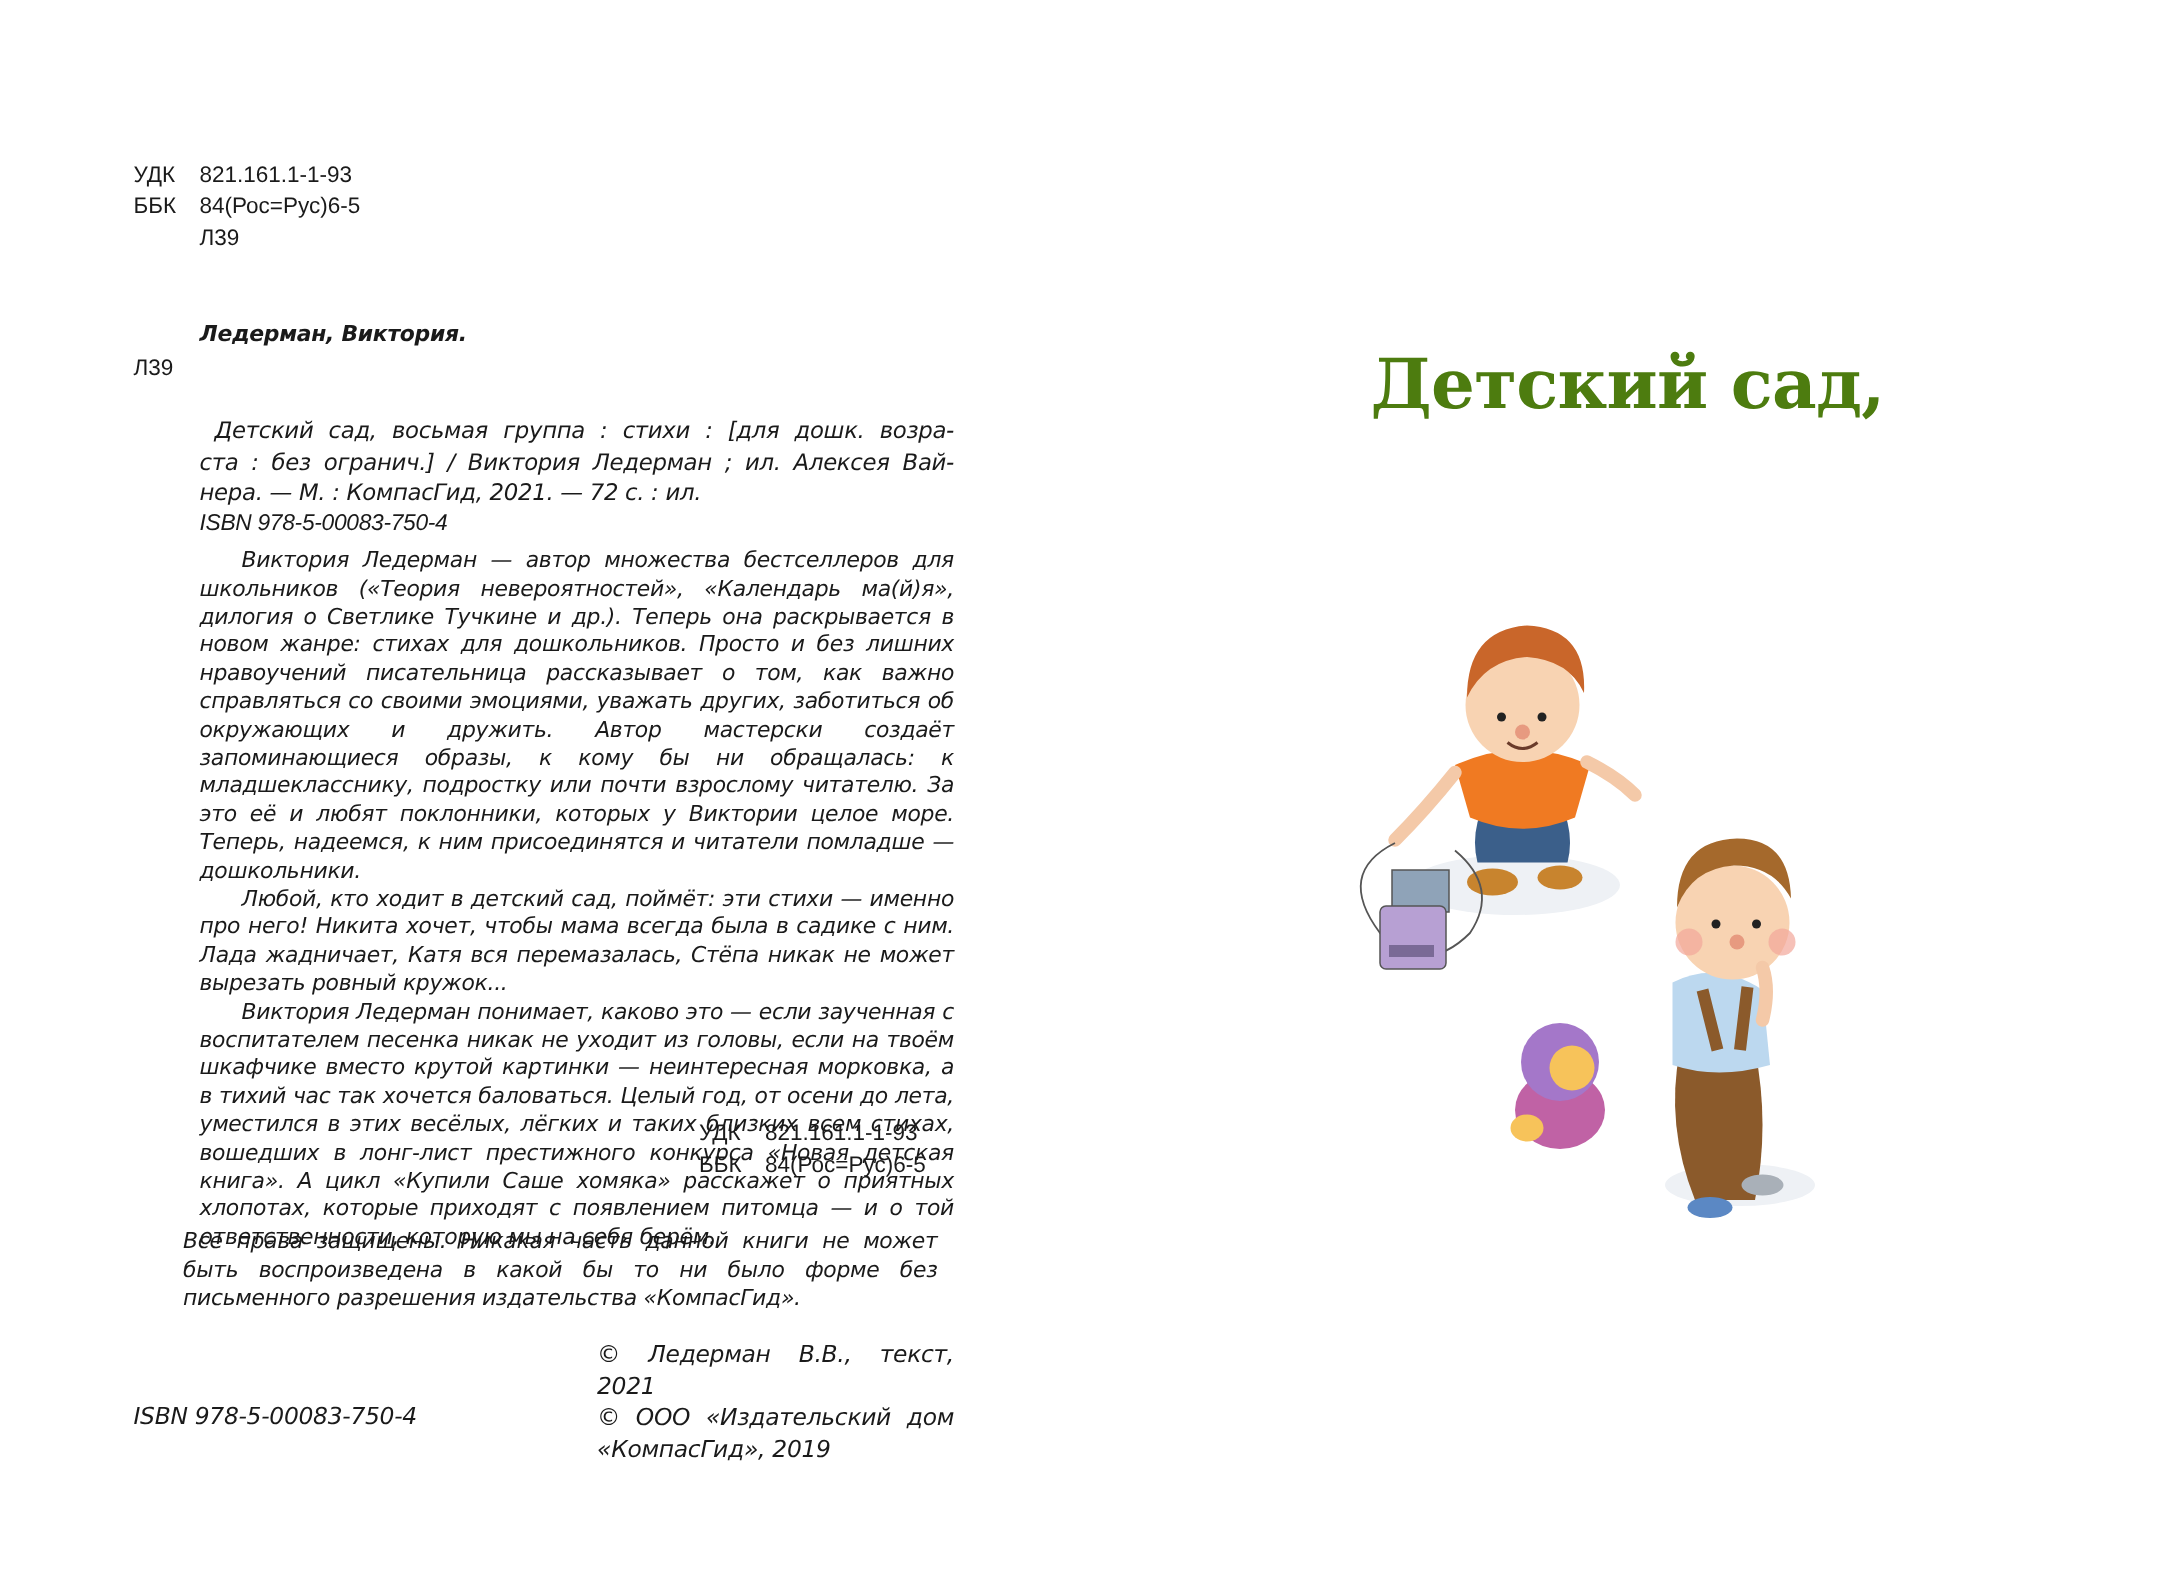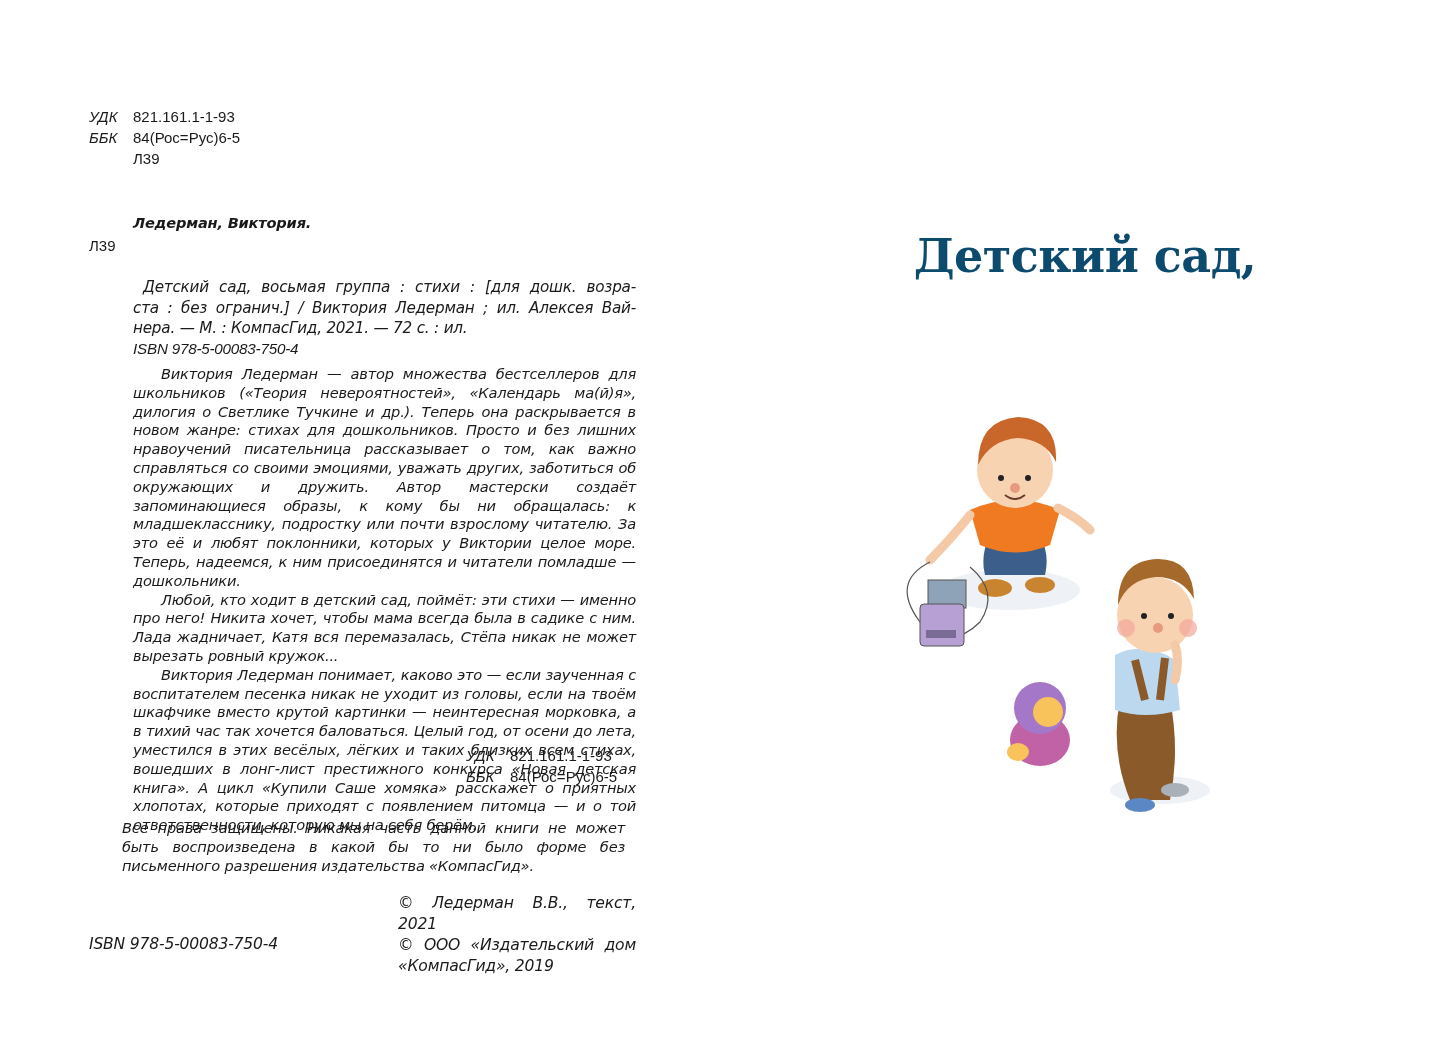--- a/index.html
+++ b/index.html
@@ -3,24 +3,24 @@
 <meta charset="utf-8">
 <style>
   html, body { margin: 0; padding: 0; background: #ffffff; }
   body { width: 1445px; height: 1051px; position: relative; overflow: hidden;
          font-family: "DejaVu Sans", sans-serif; color: #1a1a1a; }
   .abs { position: absolute; }
   .sans { font-family: "Liberation Sans", sans-serif; }
   .biblio { font-family: "DejaVu Sans", sans-serif; font-size: 14.6px; line-height: 18.8px; letter-spacing: -0.2px; font-style: italic; }
   .codes { font-family: "Liberation Sans", sans-serif; font-size: 15px; line-height: 21px; }
   .codes .row { display: flex; }
-  .codes .k { width: 44px; font-style: italic; }
+  .codes .k { width: 44px; }
   .just { text-align: justify; text-align-last: left; }
   .indent { text-indent: 28px; }
-  .title { font-family: "DejaVu Serif", serif; font-weight: bold; color: #0c4a6e;
+  .title { font-family: "DejaVu Serif", serif; font-weight: bold; color: #4d7c0f;
            font-size: 46px; line-height: 56px; text-align: center; letter-spacing: -0.5px; }
   .illus { position: absolute; left: 890px; top: 390px; width: 330px; height: 430px; }
 </style>
 </head>
 <body>
 
 <div class="abs codes" style="left:89px; top:106px;">
   <div class="row">
       <span class="k">УДК</span>
       <span>821.161.1-1-93</span>

